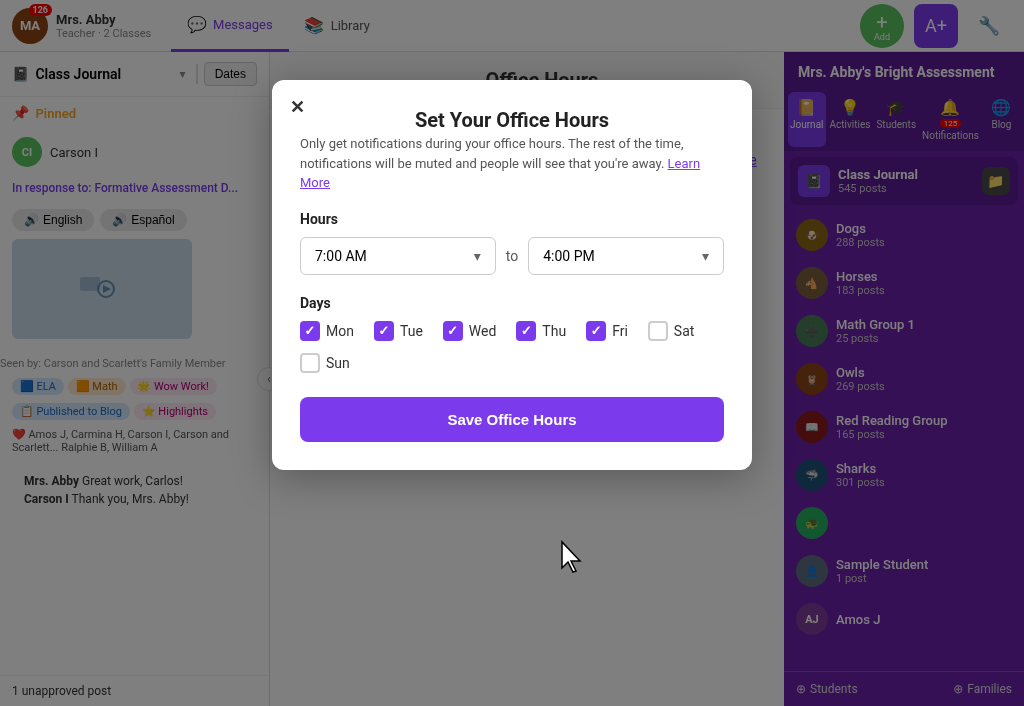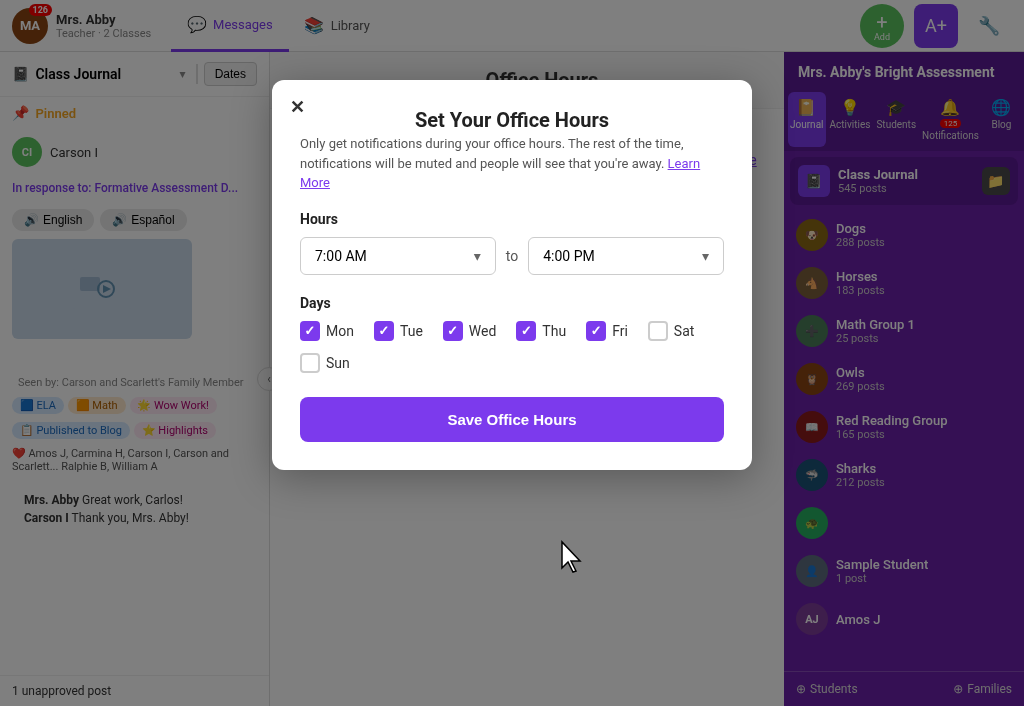--- a/index.html
+++ b/index.html
@@ -105,21 +105,21 @@
     .audio-btn {
       background: #e8e8e8; border: none; border-radius: 20px;
       padding: 4px 12px; font-size: 12px; cursor: pointer;
       display: flex; align-items: center; gap: 4px;
     }
     .post-image {
       width: 180px; height: 100px; background: #c8d8e8;
       border-radius: 6px; display: flex; align-items: center; justify-content: center;
       color: #888; font-size: 12px; margin-bottom: 6px;
     }
-    .post-footer { font-size: 11px; color: #888; padding: 4px 18px; margin-top: 19px; }
+    .post-footer { font-size: 11px; color: #888; padding: 4px 0; }
     .post-tags { display: flex; gap: 4px; padding: 4px 12px; flex-wrap: wrap; }
     .tag {
       font-size: 11px; padding: 2px 8px; border-radius: 12px;
       display: flex; align-items: center; gap: 3px;
     }
     .tag-ela { background: #d4e8ff; color: #1a6abf; }
     .tag-math { background: #ffe8cc; color: #b06000; }
     .tag-wow { background: #ffe8f5; color: #b0006e; }
     .post-likes { font-size: 11px; color: #555; padding: 4px 12px; }
     .post-comments { padding: 6px 12px; font-size: 13px; color: #333; margin-top: 8px; }
@@ -499,21 +499,21 @@
         <div class="item-avatar" style="background:#8B1A1A;">📖</div>
         <div class="item-info">
           <div class="item-name">Red Reading Group</div>
           <div class="item-posts">165 posts</div>
         </div>
       </div>
       <div class="sidebar-item">
         <div class="item-avatar" style="background:#1A5276;">🦈</div>
         <div class="item-info">
           <div class="item-name">Sharks</div>
-          <div class="item-posts">212 posts</div>
+          <div class="item-posts">301 posts</div>
         </div>
       </div>
       <div class="sidebar-item">
         <div class="item-avatar" style="background:#27AE60;">🐢</div>
       </div>
       <div class="sidebar-item">
         <div class="item-avatar" style="background:#5D6D7E;">👤</div>
         <div class="item-info">
           <div class="item-name">Sample Student</div>
           <div class="item-posts">1 post</div>

